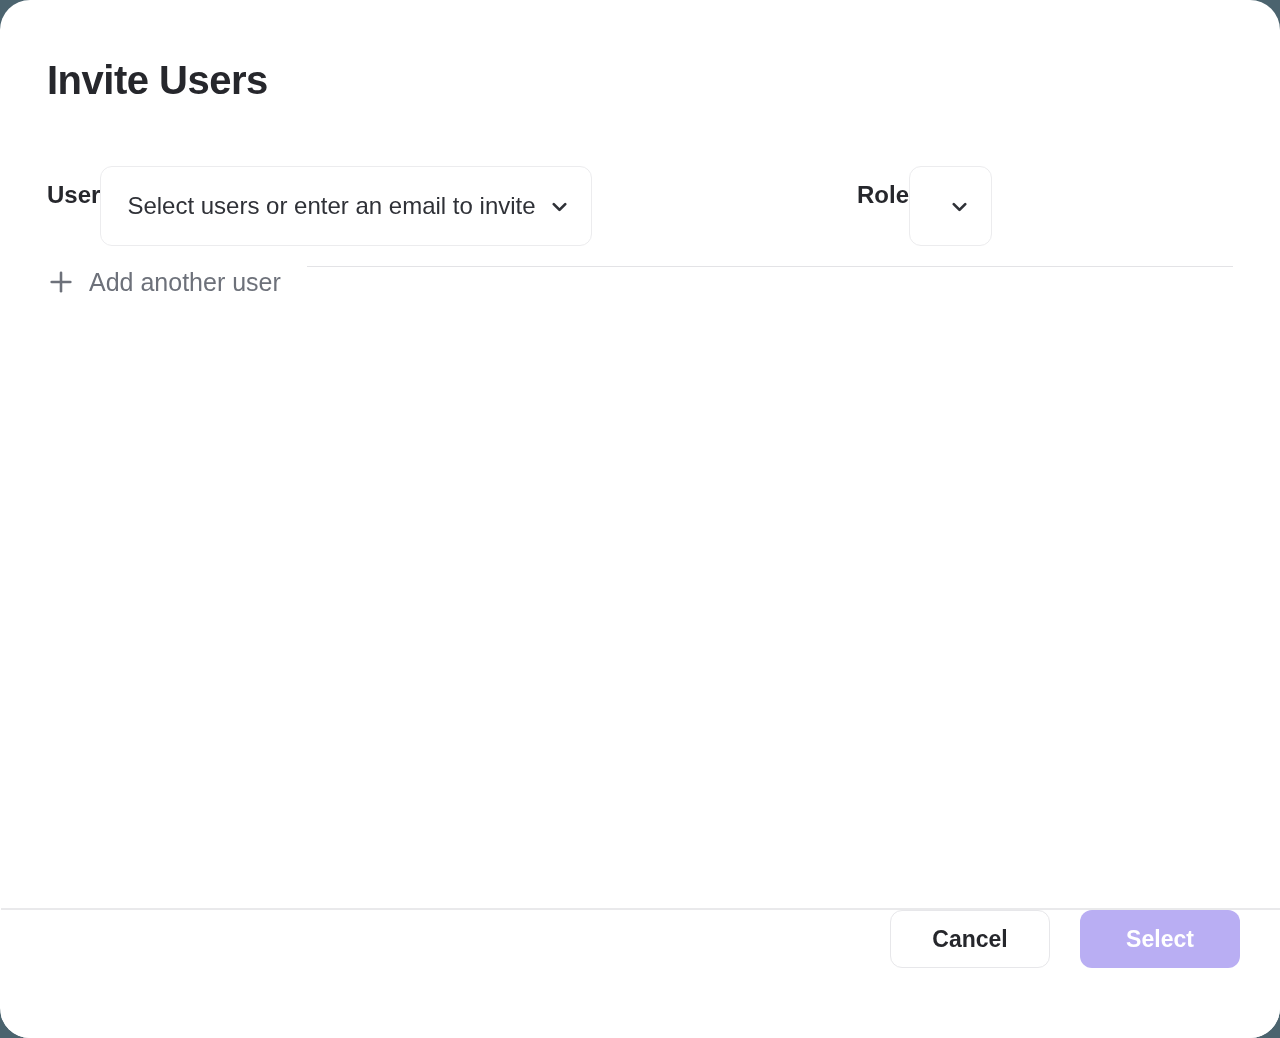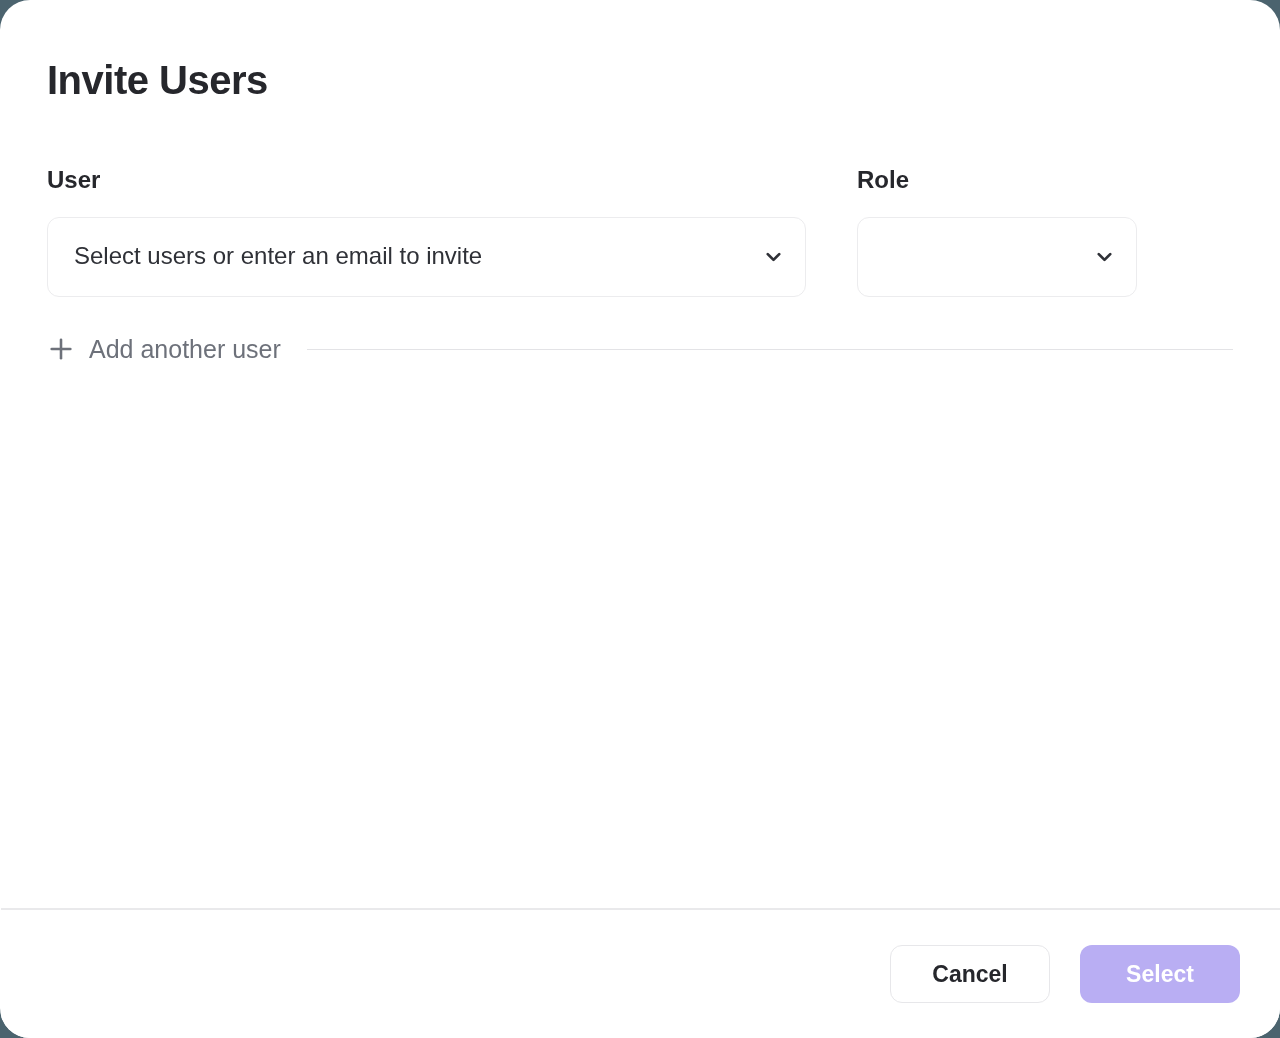--- a/index.html
+++ b/index.html
@@ -34,21 +34,21 @@
     font-weight: 700;
     letter-spacing: -0.5px;
     color: var(--text-primary);
     line-height: 1.2;
   }
   .form-row {
     display: flex;
     gap: 41px;
     margin-top: 62px;
   }
-  .field { display: flex; flex-direction: column; }
+  .field { display: flex; flex-direction: row; align-items: center; }
   .field-user { width: 759px; }
   .field-role { width: 280px; margin-left: 10px; }
   .field-label {
     font-size: 24px;
     font-weight: 700;
     color: var(--text-primary);
     line-height: 1.2;
     margin-bottom: 22px;
   }
   .select {
@@ -70,22 +70,22 @@
     overflow: hidden;
   }
   .chevron {
     display: flex;
     align-items: center;
     flex: 0 0 auto;
     margin-left: 12px;
   }
   .add-row {
     display: flex;
-    align-items: center;
-    margin-top: 36px;
+    align-items: flex-start;
+    margin-top: 20px;
   }
   .add-btn {
     display: flex;
     align-items: center;
     gap: 14px;
     background: none;
     border: none;
     cursor: pointer;
     padding: 0;
     font-family: inherit;
@@ -101,21 +101,21 @@
     height: 1px;
     background: #e3e3e6;
     margin-left: 26px;
   }
   .footer {
     position: absolute;
     left: 1px; right: 0; bottom: 0;
     height: 130px;
     border-top: 2px solid #e9e9eb;
     display: flex;
-    align-items: center;
+    align-items: flex-start;
     justify-content: flex-end;
     gap: 30px;
     padding: 0 40px;
     background: var(--surface);
   }
   .btn {
     width: 160px;
     height: 58px;
     border-radius: 12px;
     font-family: inherit;

